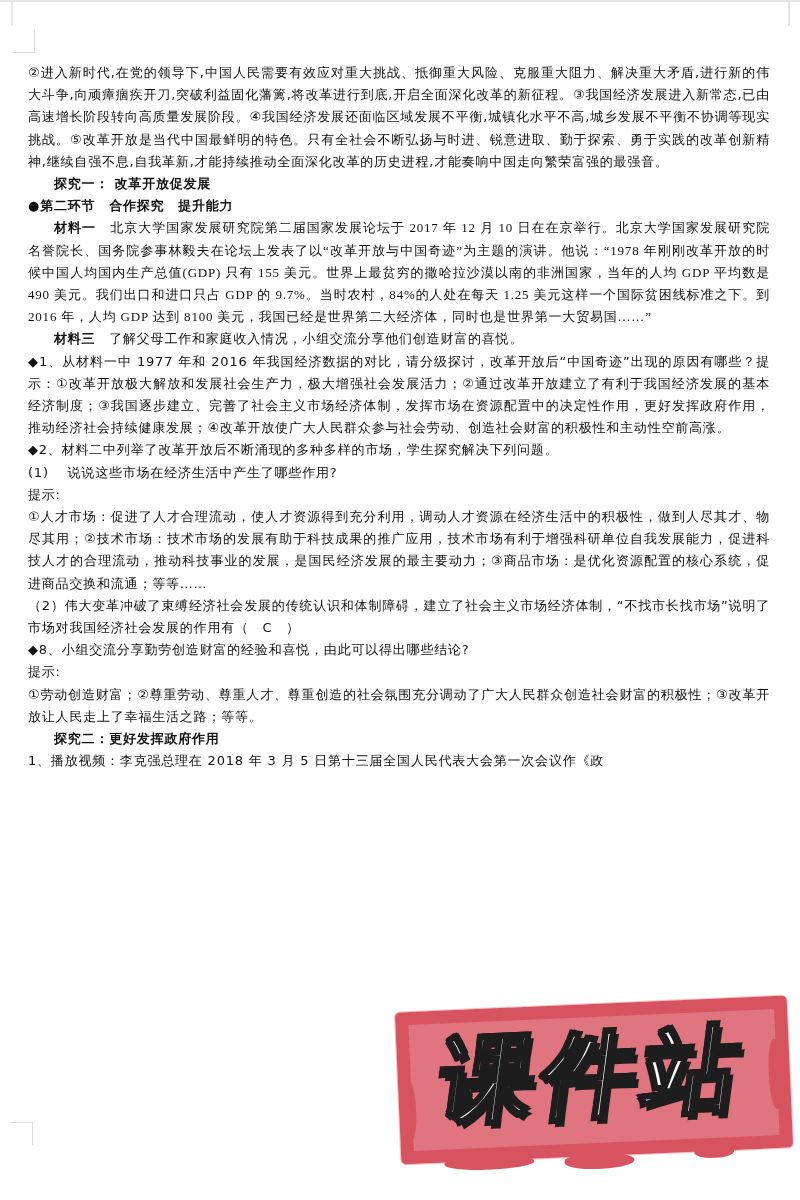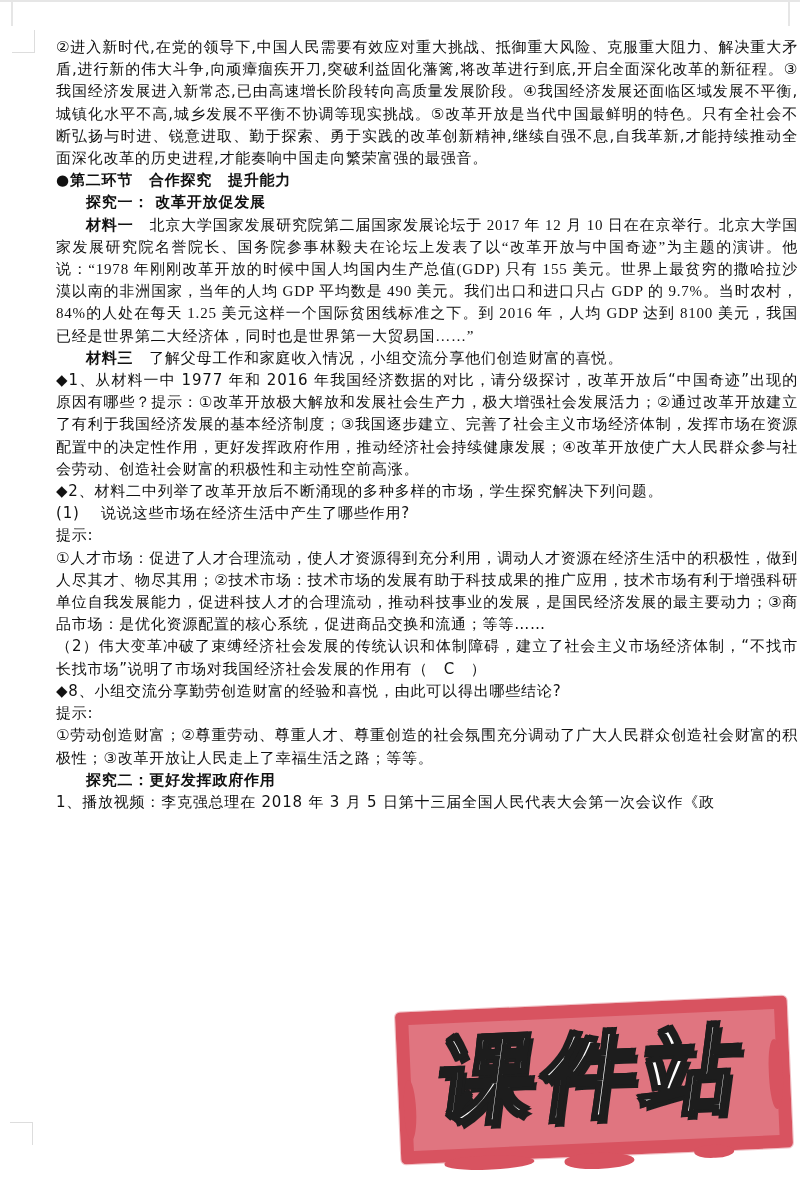--- a/index.html
+++ b/index.html
@@ -16,26 +16,25 @@
   .gap-top    { left:0; top:0; width:800px; height:2px; }
   .gap-left   { left:11px; top:0; width:2px; height:26px; }
   .gap-right  { left:788px; top:0; width:2px; height:26px; }
   
   .corner { position:absolute; width:22px; height:22px; }
   .corner-tl { left:12px; top:30px; border-right:1px solid #ddd; border-bottom:1px solid #ddd; }
   .corner-bl { left:10px; top:1122px; border-right:1px solid #ddd; border-top:1px solid #ddd; }
 
   .doc-body {
     position:absolute;
-    left:28px; top:36px;
+    left:28px; top:62px;
     width:742px;
-    font-size:15px;
+    font-size:13px;
     line-height:22.2px;
     letter-spacing:0.8px;
-    margin-left:28px;
   }
   .para { margin:0; text-align:justify; }
   .para.indent { text-indent:2em;font-family:Liberation Serif, serif; }
   .para.heading { font-weight:bold; }
   .para.heading-indent { font-weight:bold; text-indent:2em; }
   .bold { font-weight:bold; }
 
   
   .stamp {
     position:absolute;
@@ -75,22 +74,22 @@
 <body>
 
 <div class="page-gap-line gap-top"></div>
 <div class="page-gap-line gap-left"></div>
 <div class="page-gap-line gap-right"></div>
 <div class="corner corner-tl"></div>
 <div class="corner corner-bl"></div>
 
 <div class="doc-body">
     <p class="para body"><span>②进入新时代,在党的领导下,中国人民需要有效应对重大挑战、抵御重大风险、克服重大阻力、解决重大矛盾,进行新的伟大斗争,向顽瘴痼疾开刀,突破利益固化藩篱,将改革进行到底,开启全面深化改革的新征程。③我国经济发展进入新常态,已由高速增长阶段转向高质量发展阶段。④我国经济发展还面临区域发展不平衡,城镇化水平不高,城乡发展不平衡不协调等现实挑战。⑤改革开放是当代中国最鲜明的特色。只有全社会不断弘扬与时进、锐意进取、勤于探索、勇于实践的改革创新精神,继续自强不息,自我革新,才能持续推动全面深化改革的历史进程,才能奏响中国走向繁荣富强的最强音。</span></p>
+    <p class="para heading-indent"><span class="bold">探究一： 改革开放促发展</span></p>
     <p class="para heading"><span class="bold">●第二环节　合作探究　提升能力</span></p>
-    <p class="para heading-indent"><span class="bold">探究一： 改革开放促发展</span></p>
     <p class="para indent"><span class="bold">材料一</span><span>　北京大学国家发展研究院第二届国家发展论坛于 2017 年 12 月 10 日在在京举行。北京大学国家发展研究院名誉院长、国务院参事林毅夫在论坛上发表了以“改革开放与中国奇迹”为主题的演讲。他说：“1978 年刚刚改革开放的时候中国人均国内生产总值(GDP) 只有 155 美元。世界上最贫穷的撒哈拉沙漠以南的非洲国家，当年的人均 GDP 平均数是 490 美元。我们出口和进口只占 GDP 的 9.7%。当时农村，84%的人处在每天 1.25 美元这样一个国际贫困线标准之下。到 2016 年，人均 GDP 达到 8100 美元，我国已经是世界第二大经济体，同时也是世界第一大贸易国……”</span></p>
     <p class="para indent"><span class="bold">材料三</span><span>　了解父母工作和家庭收入情况，小组交流分享他们创造财富的喜悦。</span></p>
     <p class="para body"><span>◆1、从材料一中 1977 年和 2016 年我国经济数据的对比，请分级探讨，改革开放后“中国奇迹”出现的原因有哪些？提示：①改革开放极大解放和发展社会生产力，极大增强社会发展活力；②通过改革开放建立了有利于我国经济发展的基本经济制度；③我国逐步建立、完善了社会主义市场经济体制，发挥市场在资源配置中的决定性作用，更好发挥政府作用，推动经济社会持续健康发展；④改革开放使广大人民群众参与社会劳动、创造社会财富的积极性和主动性空前高涨。</span></p>
     <p class="para body"><span>◆2、材料二中列举了改革开放后不断涌现的多种多样的市场，学生探究解决下列问题。</span></p>
     <p class="para body"><span>(1)　 说说这些市场在经济生活中产生了哪些作用?</span></p>
     <p class="para body"><span>提示:</span></p>
     <p class="para body"><span>①人才市场：促进了人才合理流动，使人才资源得到充分利用，调动人才资源在经济生活中的积极性，做到人尽其才、物尽其用；②技术市场：技术市场的发展有助于科技成果的推广应用，技术市场有利于增强科研单位自我发展能力，促进科技人才的合理流动，推动科技事业的发展，是国民经济发展的最主要动力；③商品市场：是优化资源配置的核心系统，促进商品交换和流通；等等……</span></p>
     <p class="para body"><span>（2）伟大变革冲破了束缚经济社会发展的传统认识和体制障碍，建立了社会主义市场经济体制，“不找市长找市场”说明了市场对我国经济社会发展的作用有（　C　）</span></p>
     <p class="para body"><span>◆8、小组交流分享勤劳创造财富的经验和喜悦，由此可以得出哪些结论?</span></p>
     <p class="para body"><span>提示:</span></p>

